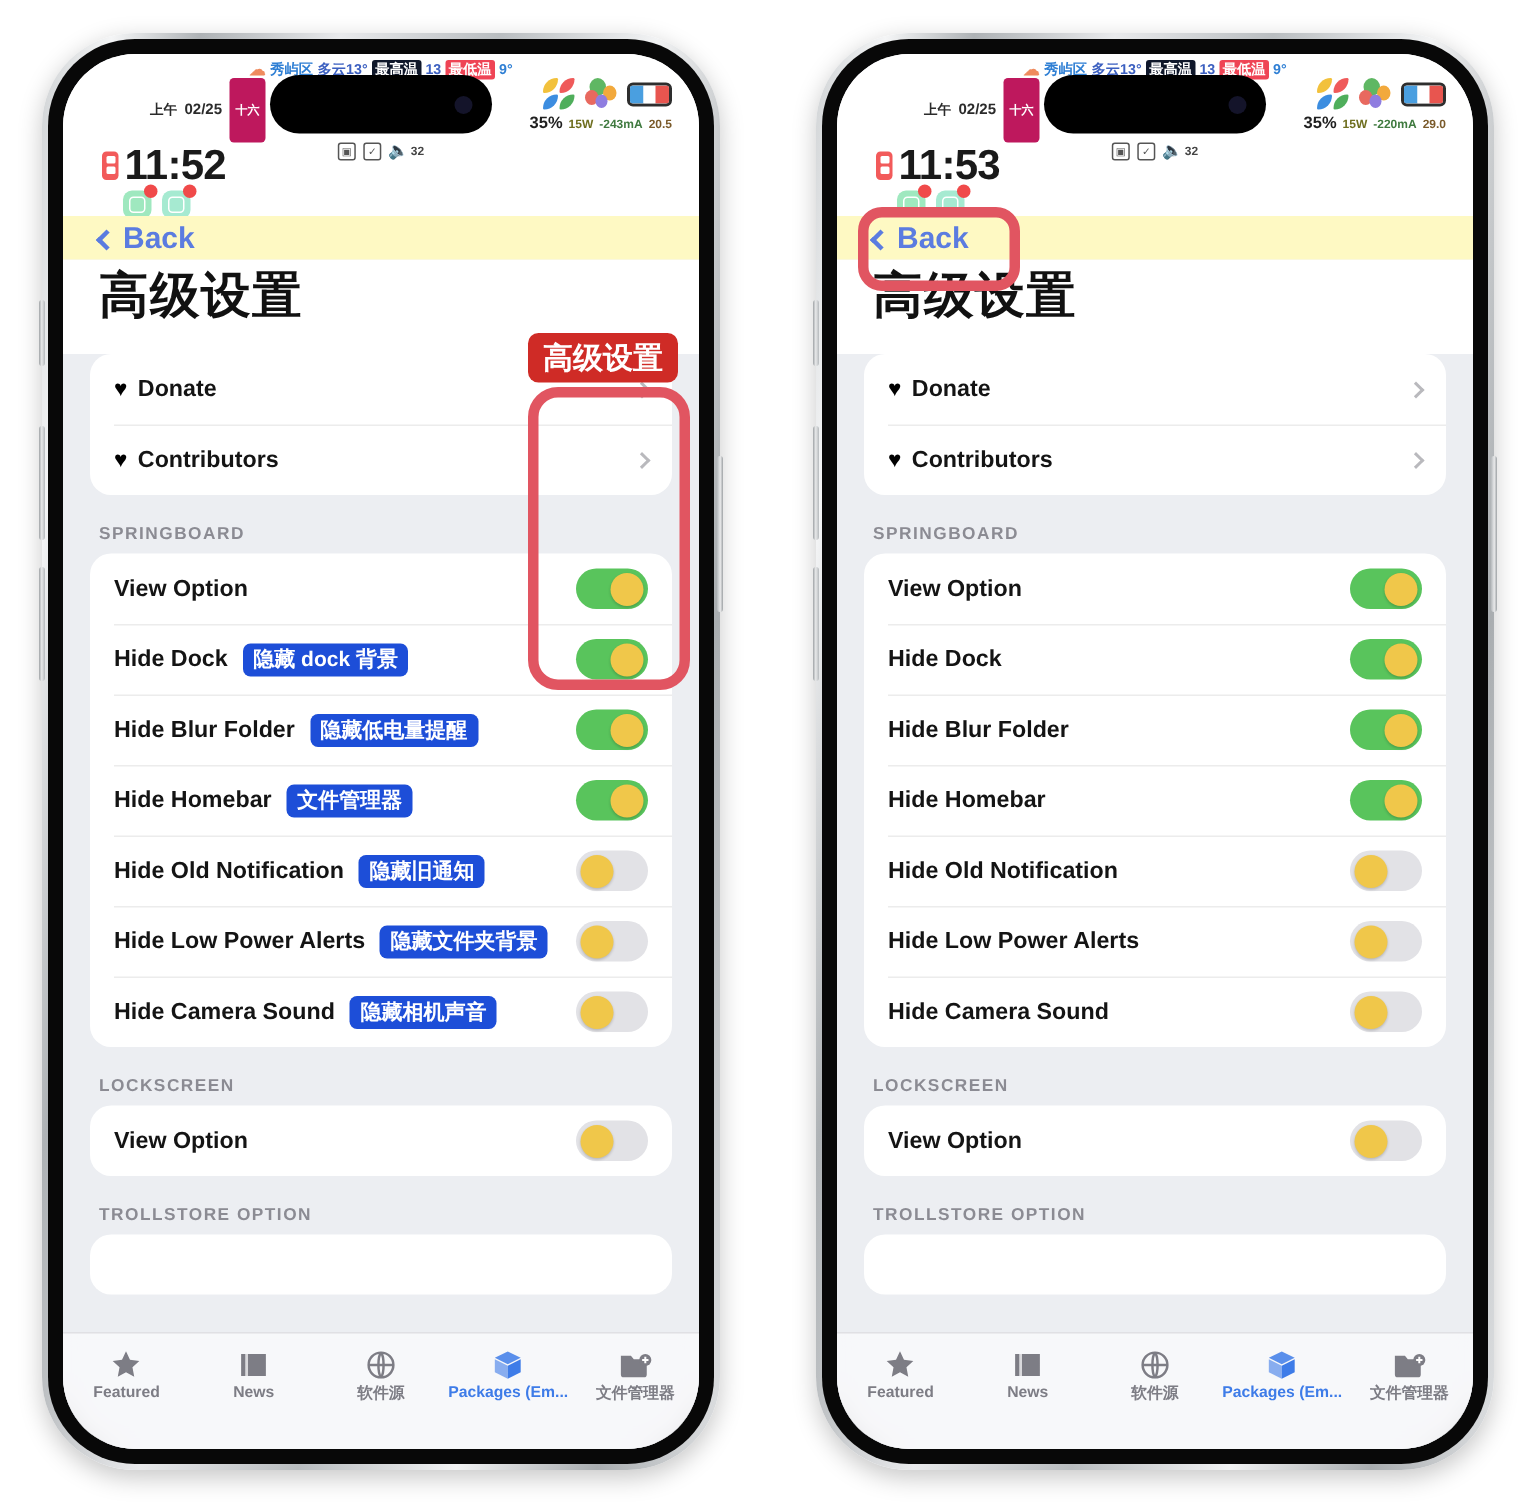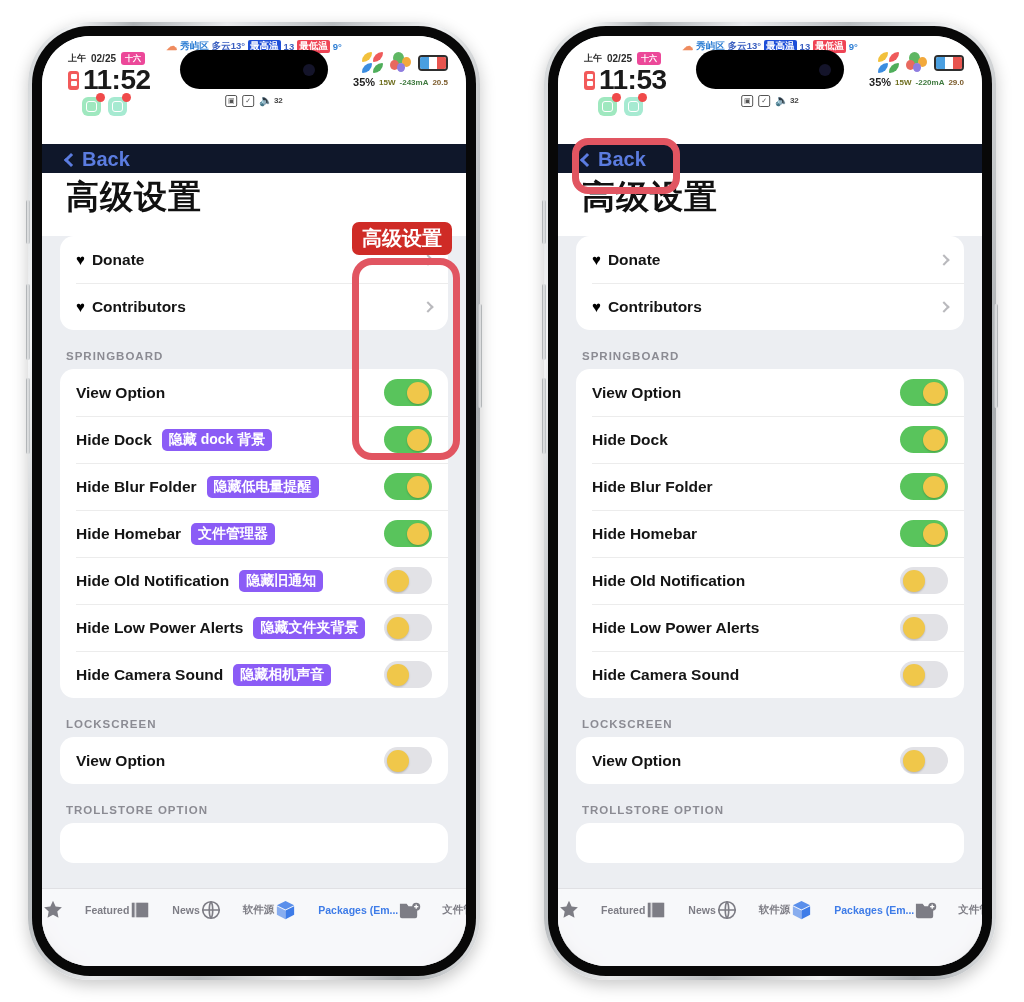--- a/index.html
+++ b/index.html
@@ -42,28 +42,28 @@
   
   .topzone { position: relative; height: 108px; background: #ffffff; }
   .weather {
     position: absolute; top: 4px; left: 0; right: 0;
     display: flex; justify-content: center; align-items: center; gap: 3px;
     font-size: 9.5px; font-weight: 700; white-space: nowrap;
   }
   .w-cloud { color: #ef8b5e; font-size: 11px; }
   .w-city { color: #2f7fd4; }
   .w-cond { color: #3b5fc0; }
-  .w-hi { background: #1d4ed8; color: #fff; padding: 0 2px; border-radius: 2px; }
+  .w-hi { background: #0f172a; color: #fff; padding: 0 2px; border-radius: 2px; }
   .w-lo { background: #ef4455; color: #fff; padding: 0 2px; border-radius: 2px; }
   .w-lonum { color: #2f7fd4; }
 
   .clockbox { position: absolute; left: 26px; top: 16px; }
-  .clk-line1 { display: flex; align-items: center; gap: 5px; font-size: 10px; font-weight: 700; color: #2b2b2b; }
+  .clk-line1 { display: flex; align-items: center; gap: 5px; font-size: 10px; font-weight: 700; color: #2b2b2b; margin-left: 32px; }
   .clk-ampm { font-size: 9px; }
-  .clk-lunar { background: #ec4899; color: #fff; font-size: 8px; padding: 1px 4px; border-radius: 3px; font-family: Liberation Mono, monospace; }
+  .clk-lunar { background: #be185d; color: #fff; font-size: 8px; padding: 16px 4px; border-radius: 3px; font-family: Liberation Mono, monospace; }
   .clk-line2 { display: flex; align-items: center; gap: 4px; margin-top: 1px; }
   .clk-sim { width: 11px; height: 19px; border-radius: 3px; background: #f25a5a; display:flex; flex-direction:column; align-items:center; justify-content:center; gap:2px; }
   .clk-sim i { display:block; width:6px; height:5px; background:#fff; border-radius:1px; }
   .clk-time { font-size: 28px; font-weight: 700; letter-spacing: -0.5px; color: #1a1a1a; line-height: 1; }
   .clk-badges { display: flex; gap: 7px; margin: 3px 0 0 14px; }
   .badge-app { position: relative; width: 19px; height: 19px; border-radius: 6px; }
   .badge-app.green { background: #9fe8bf; }
   .badge-app.mint  { background: #a6ead1; }
   .badge-app i { position:absolute; inset:4px; border:1.6px solid #fff; border-radius:3px; }
   .badge-dot { position: absolute; top: -4px; right: -4px; width: 9px; height: 9px; border-radius: 50%; background: #f04a4a; }
@@ -91,21 +91,21 @@
   .battery::after { content:''; position:absolute; right:-5px; top:4px; width:3px; height:7px; background:#2e2e2e; border-radius:0 2px 2px 0; }
   .battery i { flex: 1; }
   .bt-a { background:#4a9fe0; } .bt-b { background:#ffffff; } .bt-c { background:#e8554f; }
   .batt-stats { display: flex; align-items: center; gap: 4px; justify-content: flex-end; margin-top: 2px; font-size: 8px; font-weight: 700; white-space: nowrap; }
   .bs-pct { font-size: 11px; color: #1f1f1f; }
   .bs-w { color: #6f6f20; }
   .bs-ma { color: #3f7a3f; }
   .bs-t { color: #7a5a2a; }
 
   
-  .navrow { background: #0f172a; padding: 4px 24px 2px; position: relative; }
+  .navrow { background: #fef9c3; padding: 4px 24px 2px; position: relative; }
   .backbtn { display: inline-flex; align-items: center; gap: 4px; color: #5b7ce0; font-size: 20px; font-weight: 700; cursor: pointer; }
   .chev-l { display:inline-block; width: 10px; height: 10px; border-left: 3px solid #5b7ce0; border-bottom: 3px solid #5b7ce0; transform: rotate(45deg); margin-right: 2px; }
   .pagetitle { background: #fff; padding: 2px 24px 16px; font-size: 33px; font-weight: 800; color: #111; letter-spacing: 1px; }
 
   
   .body { background: #eceef2; padding: 0 18px; position: relative; height: 100%; }
   .card { background: #fff; border-radius: 14px; overflow: hidden; }
   .row { display: flex; align-items: center; min-height: 47px; padding: 0 16px; position: relative; }
   .row + .row::before { content:''; position:absolute; left:16px; right:0; top:0; height:1px; background:#ececec; }
   .row-label { font-size: 15.5px; font-weight: 700; color: #141414; white-space: nowrap; }
@@ -115,40 +115,40 @@
 
   .toggle { margin-left: auto; width: 48px; height: 27px; border-radius: 16px; position: relative; flex: 0 0 auto; }
   .toggle.on  { background: #59c45c; }
   .toggle.off { background: #e2e2e6; }
   .knob { position: absolute; top: 2.5px; width: 22px; height: 22px; border-radius: 50%; background: #f0c74a; box-shadow: 0 1px 2px rgba(0,0,0,.2); }
   .toggle.on  .knob { right: 3px; }
   .toggle.off .knob { left: 3px; }
 
   
   .chip {
-    background: #8b5cf6; color: #fff; font-weight: 800;
+    background: #1d4ed8; color: #fff; font-weight: 800;
     font-size: 14px; padding: 2px 7px; border-radius: 5px;
     white-space: nowrap; margin-left: 10px;
   }
   .chip-float {
     position: absolute; background: #cf2b26; color:#fff; font-weight:800;
     font-size: 20px; padding: 3px 10px; border-radius: 7px; white-space: nowrap; z-index: 6;
   }
   .hl-box { position: absolute; border: 7px solid #e15561; border-radius: 20px; z-index: 5; pointer-events: none; }
   .hl-back { position: absolute; border: 7px solid #e15561; border-radius: 16px; z-index: 8; pointer-events: none; }
 
   
   .tabbar {
     position: absolute; left: 0; right: 0; bottom: 0; height: 78px;
     background: rgba(248,248,250,.95);
     border-top: 1px solid #e0e0e4;
     display: flex; align-items: flex-start; padding-top: 9px;
     backdrop-filter: blur(6px);
   }
-  .tab { flex: 1; display: flex; flex-direction: row; align-items: center; gap: 21px; cursor: pointer; }
+  .tab { flex: 1; display: flex; flex-direction: column; align-items: center; gap: 0; cursor: pointer; }
   .tab-icon { height: 24px; display: flex; align-items: center; justify-content: center; color: #7d7d85; }
   .tab-label { font-size: 10.5px; font-weight: 700; color: #7d7d85; white-space: nowrap; }
   .tab.active .tab-label { color: #3e7ce8; }
   .tab.active .tab-icon { color: #3e7ce8; }
 </style>
 </head>
 <body>
 
 <div class="stage">
 

